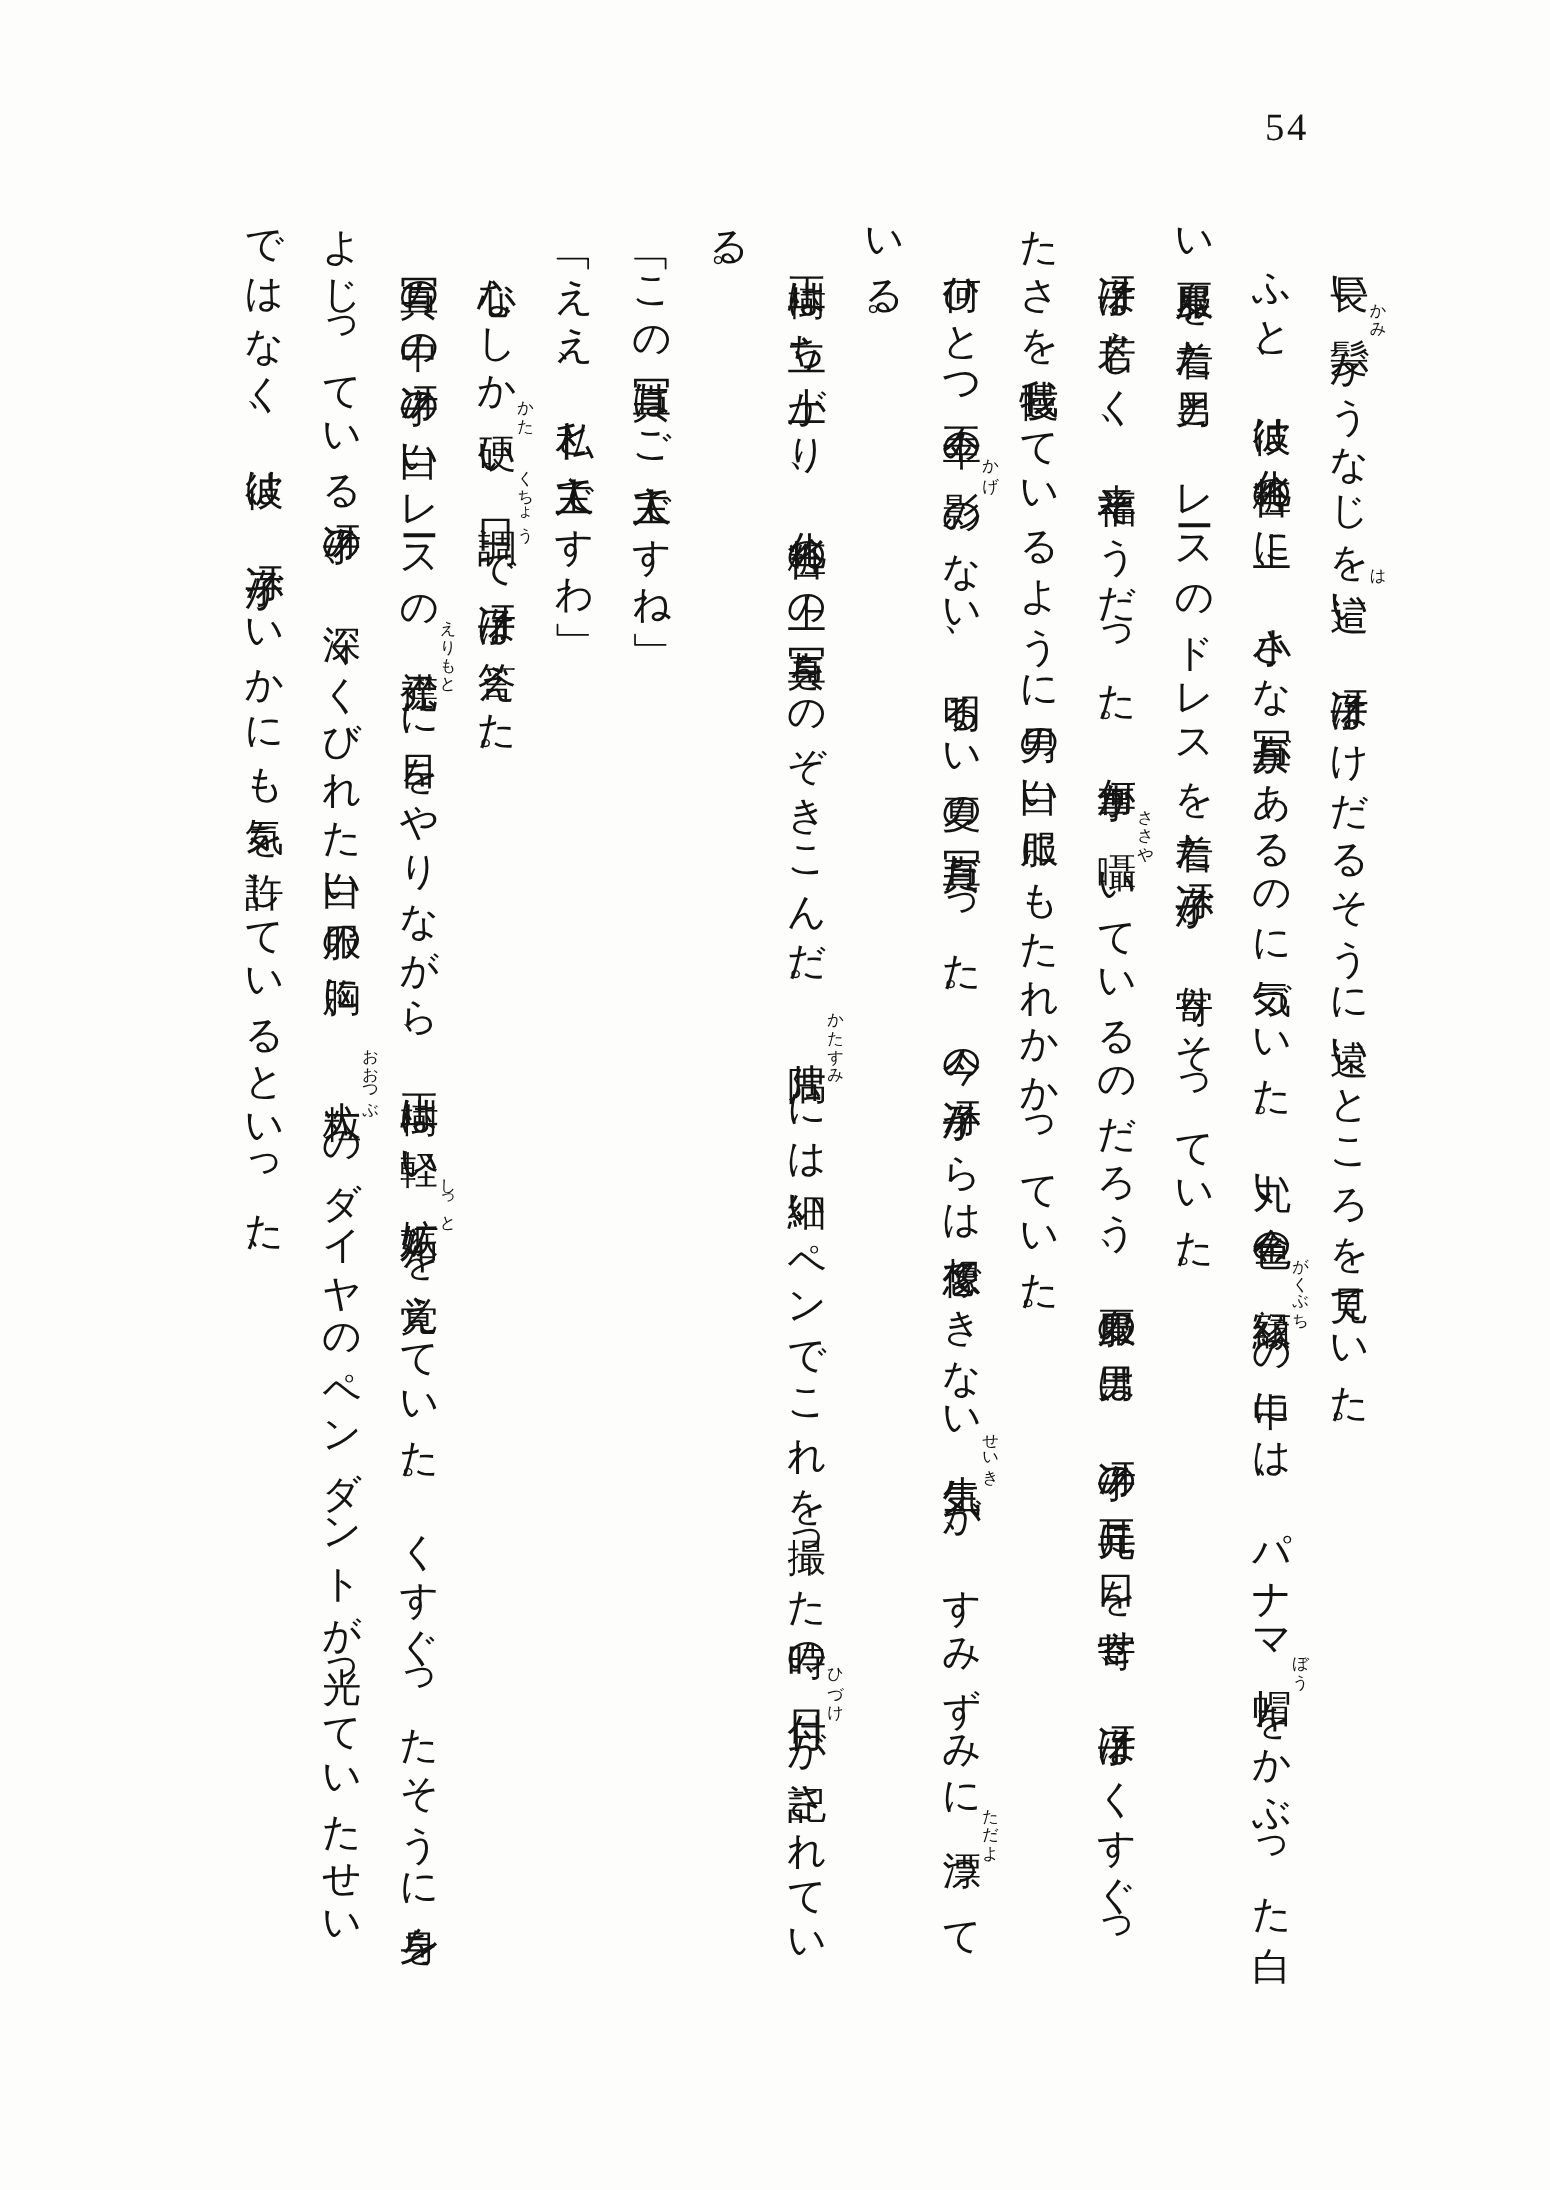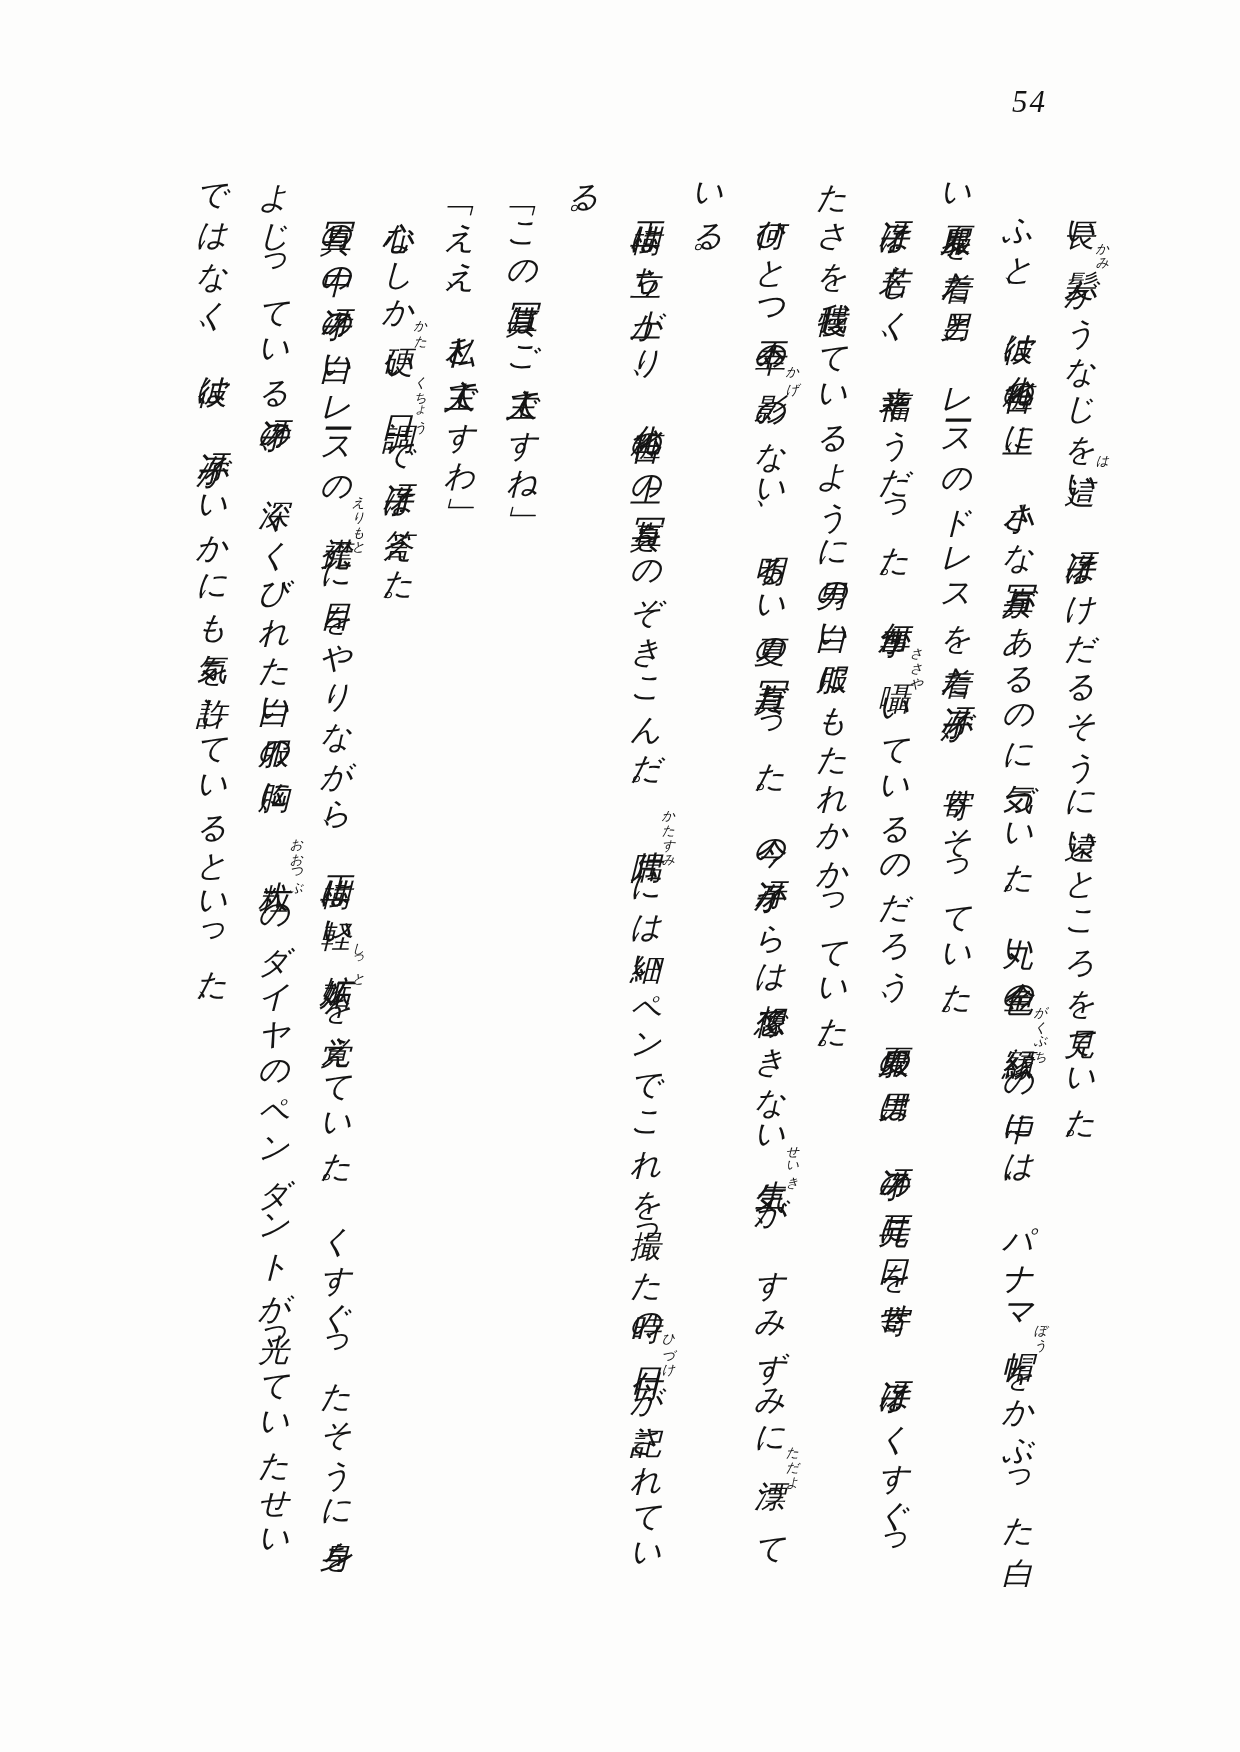--- a/index.html
+++ b/index.html
@@ -9,21 +9,20 @@
   }
   .page {
     position: relative;
     width: 1240px;
     height: 1752px;
     margin: 0 auto;
     background: #fdfdfc;
     overflow: hidden;
     font-family: "Liberation Serif", "DejaVu Serif", serif;
     color: #141414;
-    font-style: italic;
   }
   .page-number {
     position: absolute;
     top: 84px;
     left: 1012px;
     font-size: 31px;
     letter-spacing: 2px;
     color: #141414;
   }
   .text-block {

